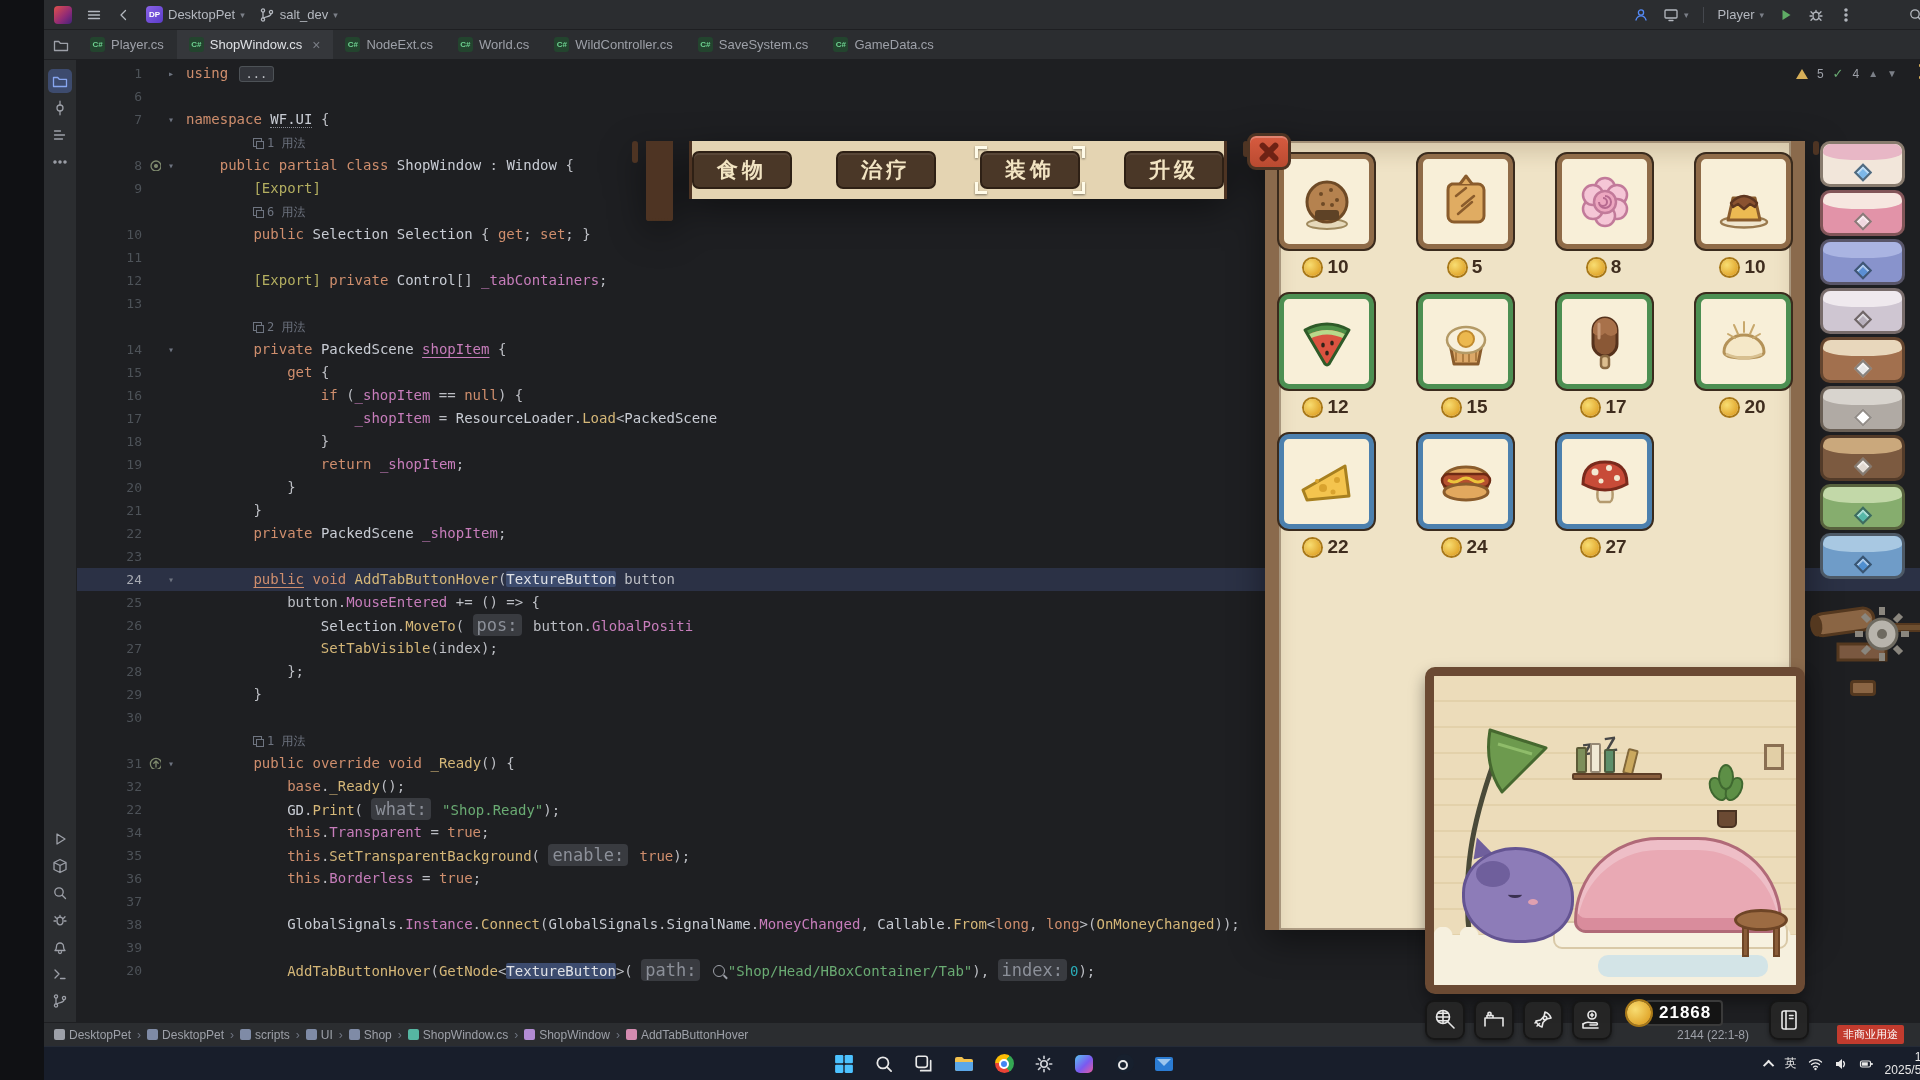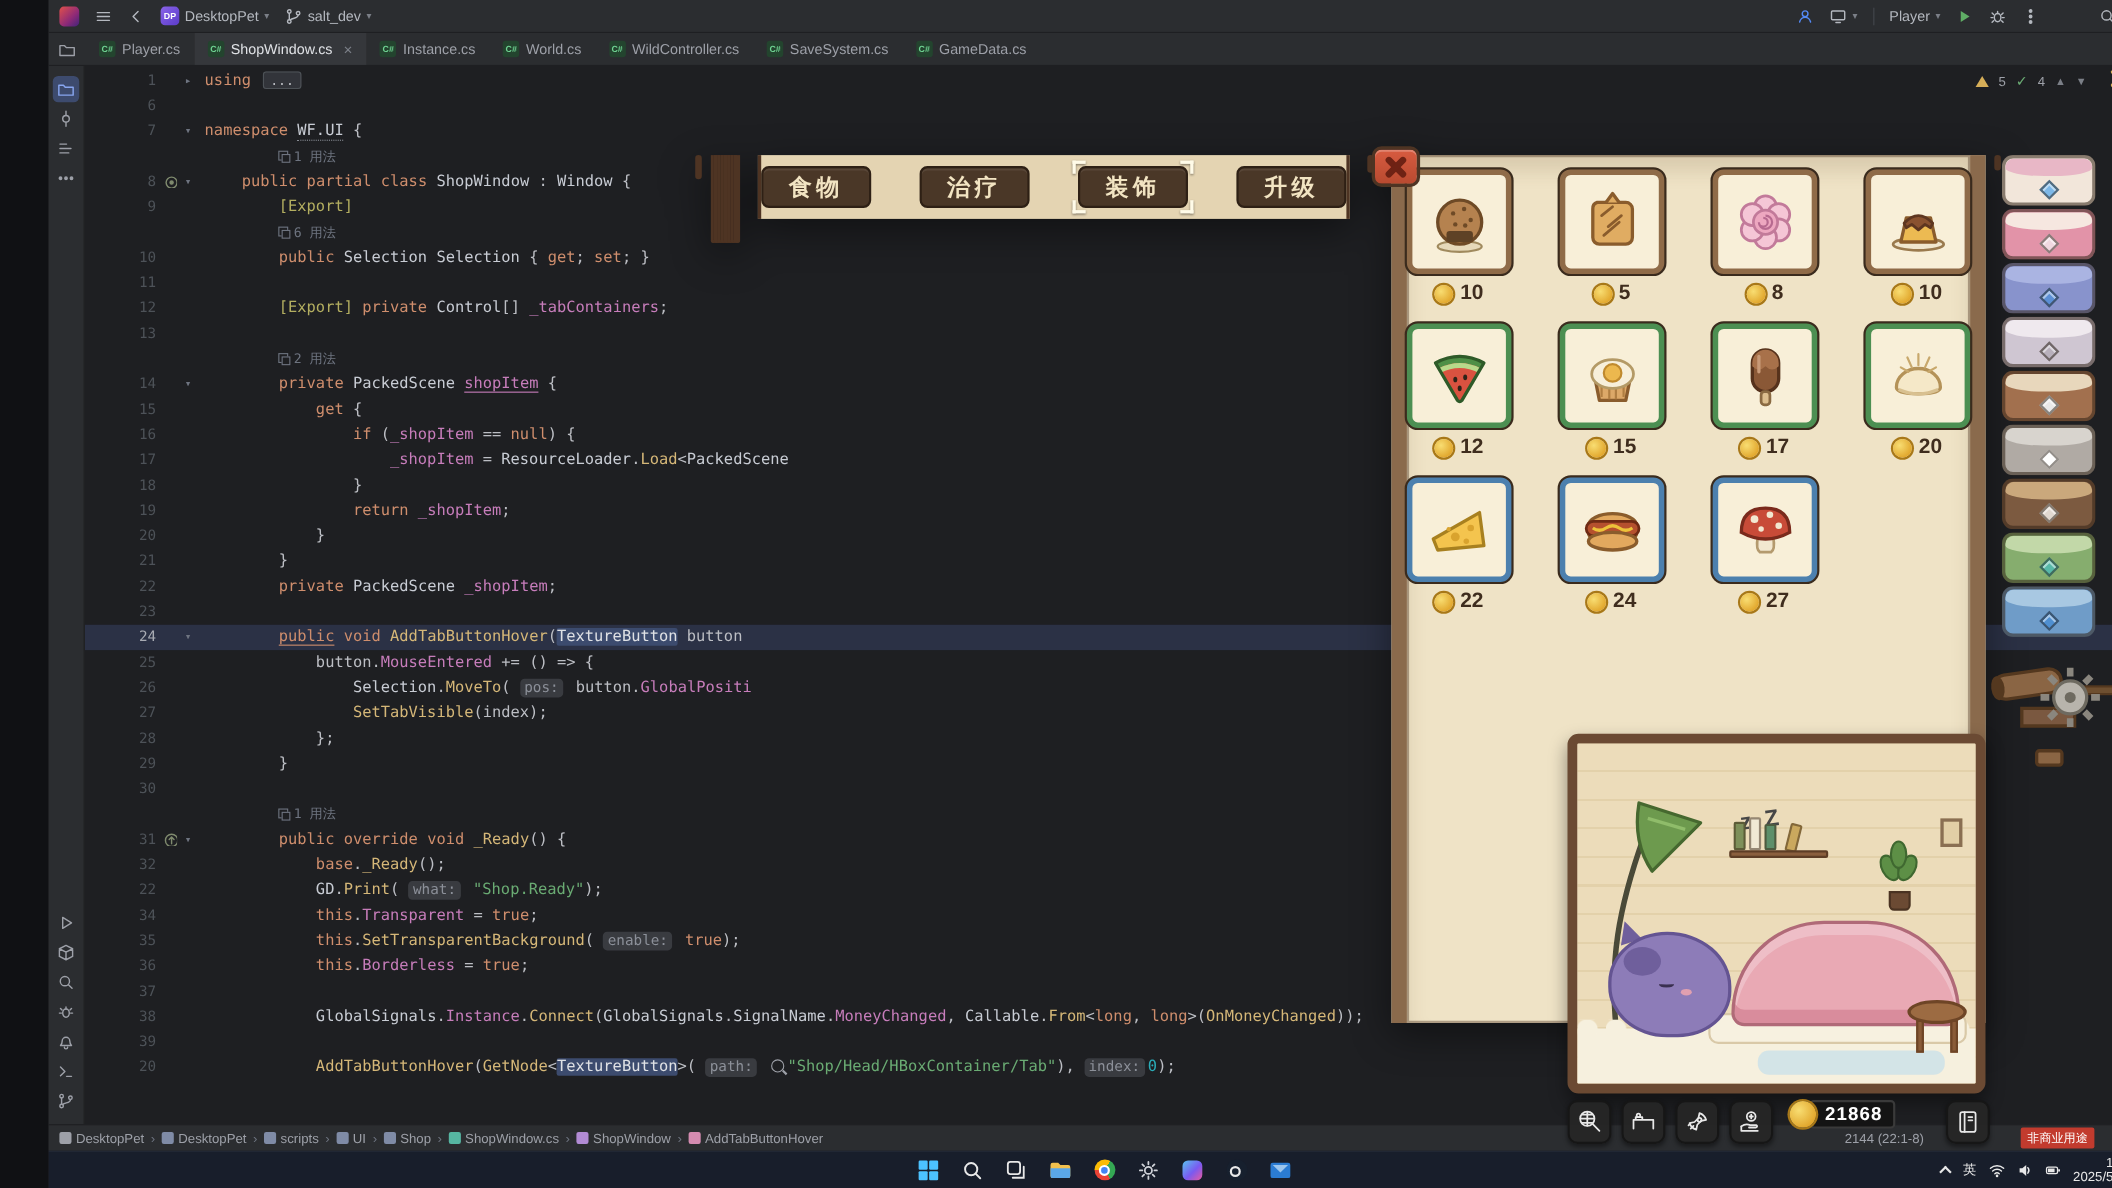--- a/index.html
+++ b/index.html
@@ -53,21 +53,21 @@
   .tok-k  { color:#cf8e6d; }
   .tok-ku { color:#cf8e6d; text-decoration:underline; text-underline-offset:3px; }
   .tok-s  { color:#6aab73; }
   .tok-num{ color:#2aacb8; }
   .tok-f  { color:#c77dbb; }
   .tok-fu { color:#c77dbb; text-decoration:underline; text-underline-offset:3px; }
   .tok-a  { color:#b3ae60; }
   .tok-cls{ color:#c8ccd4; }
   .tok-m  { color:#d5b778; }
   .tok-ns { color:#c8ccd4; border-bottom:1px dotted #888c94; }
-  .tok-h  { color:#8c9099; background:#393b40; border-radius:4px; padding:1px 4px; font-size:13px; margin-right:3px; }
+  .tok-h  { color:#8c9099; background:#393b40; border-radius:4px; padding:1px 4px; font-size:17px; margin-right:3px; }
   .tok-hl { color:#dfe1e5; background:#3c4b6e; border-radius:2px; }
   .tok-fold { color:#bcbec4; background:#32343a; border:1px solid #4d5257; border-radius:3px; padding:0 6px; margin-left:2px; font-size:12px; }
   .tok-ico { display:inline-block; width:12px; height:12px; border:1.5px solid #9da0a8; border-radius:50%; position:relative; margin:0 3px -1px 1px; }
   .tok-ico::after { content:""; position:absolute; width:5px; height:1.5px; background:#9da0a8; transform:rotate(45deg); right:-4px; bottom:-1px; }
   .lens-pad { display:inline-block; width:67px; }
   .lens-ico { display:inline-block; width:9px; height:9px; border:1px solid #6e7480; margin-right:5px; position:relative; }
   .lens-ico::after { content:""; position:absolute; inset:2px -3px -3px 2px; border:1px solid #6e7480; background:#1e1f22; }
   .lens-label { color:#6e7480; font-size:12px; }
 
   .inspect { position:absolute; top:6px; right:34px; display:flex; align-items:center; gap:9px; font-size:12px; color:#9da0a8; }
@@ -286,21 +286,21 @@
           <span class="cs-ico">C#</span>
           <span>Player.cs</span>
         </div>
         <div class="ftab active">
           <span class="cs-ico">C#</span>
           <span>ShopWindow.cs</span>
           <span class="tab-close">×</span>
         </div>
         <div class="ftab">
           <span class="cs-ico">C#</span>
-          <span>Instance.cs</span>
+          <span>NodeExt.cs</span>
         </div>
         <div class="ftab">
           <span class="cs-ico">C#</span>
           <span>World.cs</span>
         </div>
         <div class="ftab">
           <span class="cs-ico">C#</span>
           <span>WildController.cs</span>
         </div>
         <div class="ftab">

